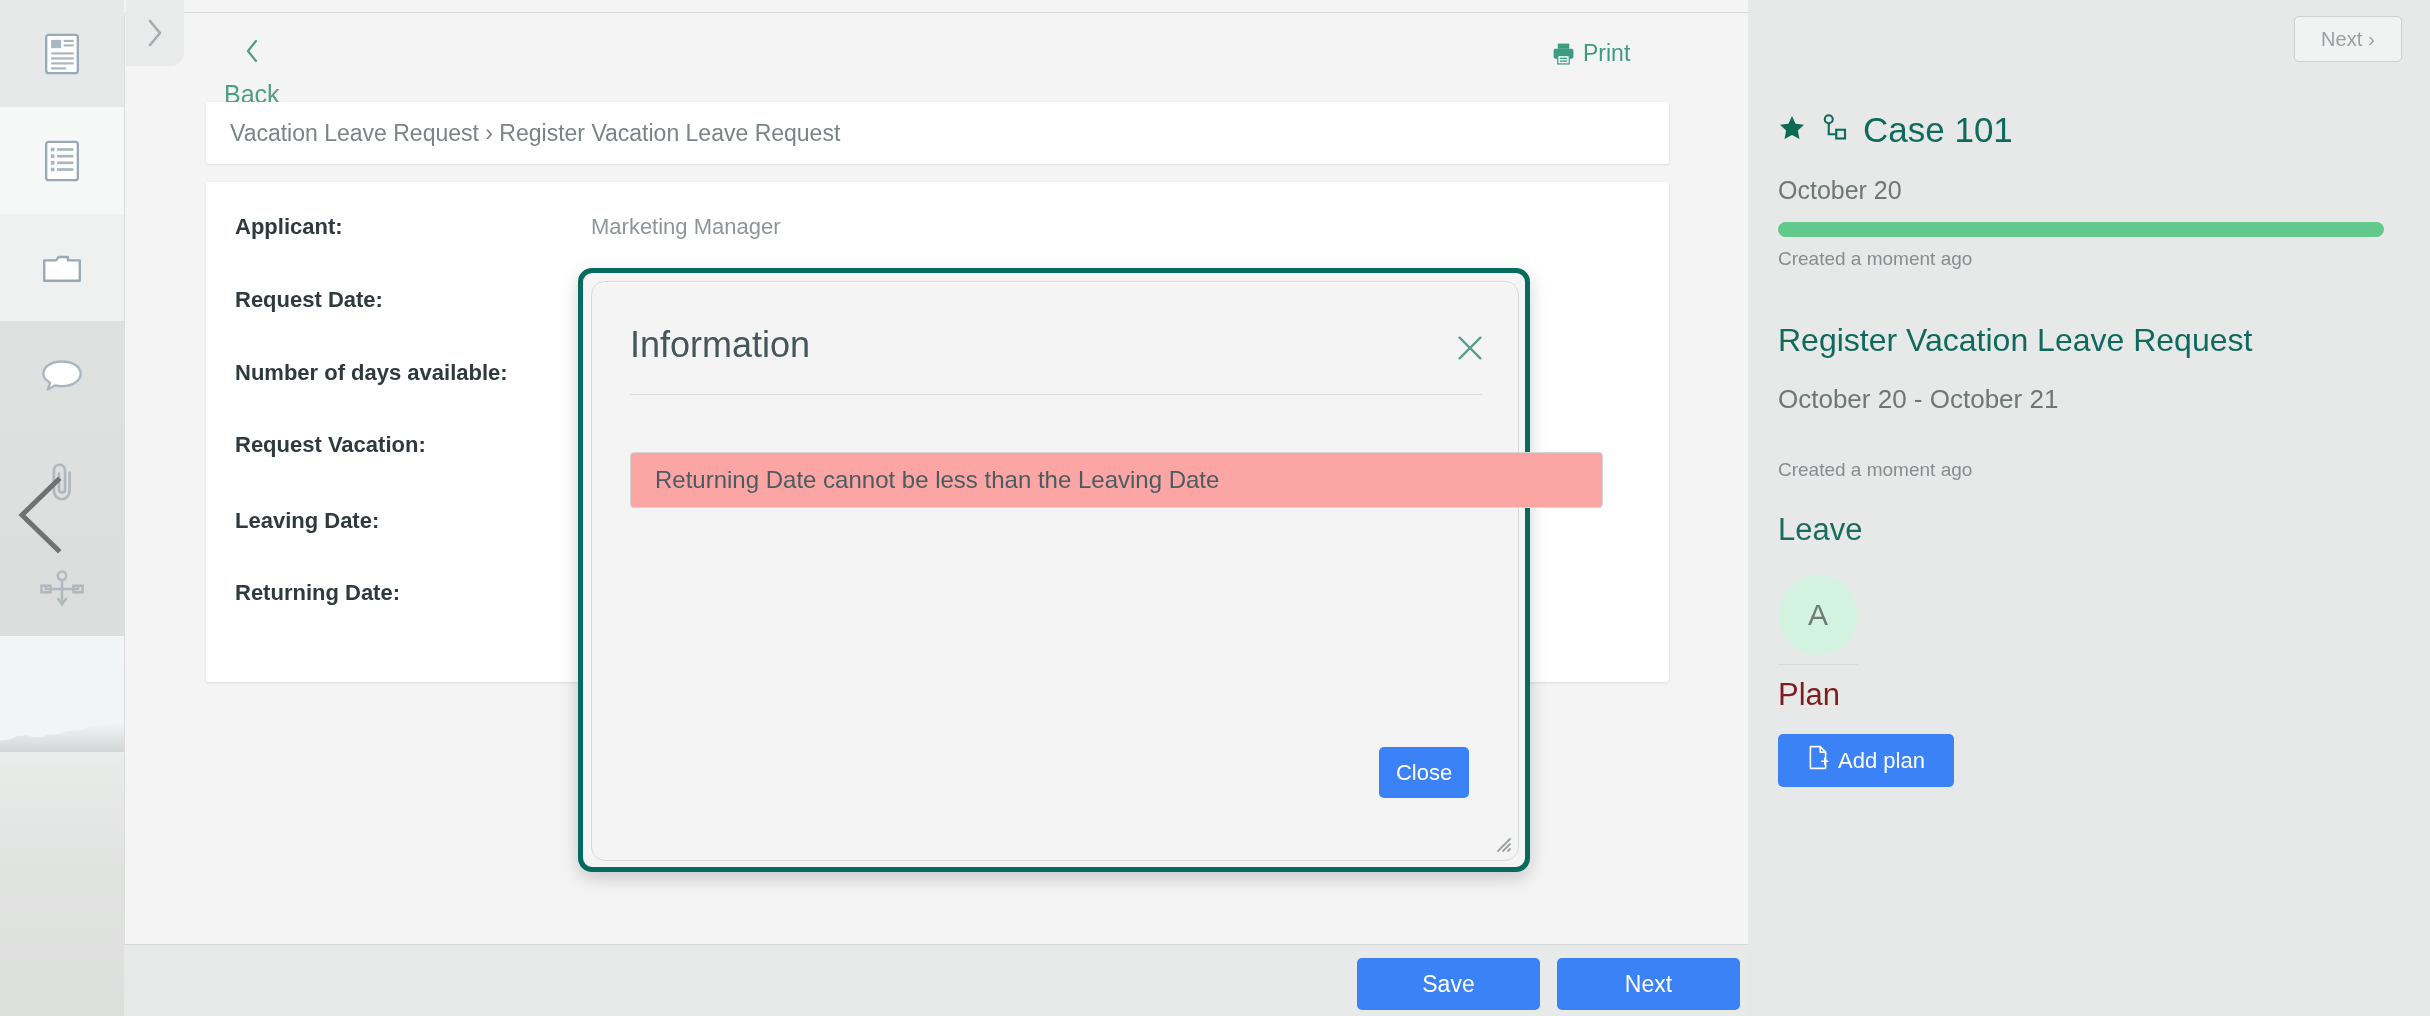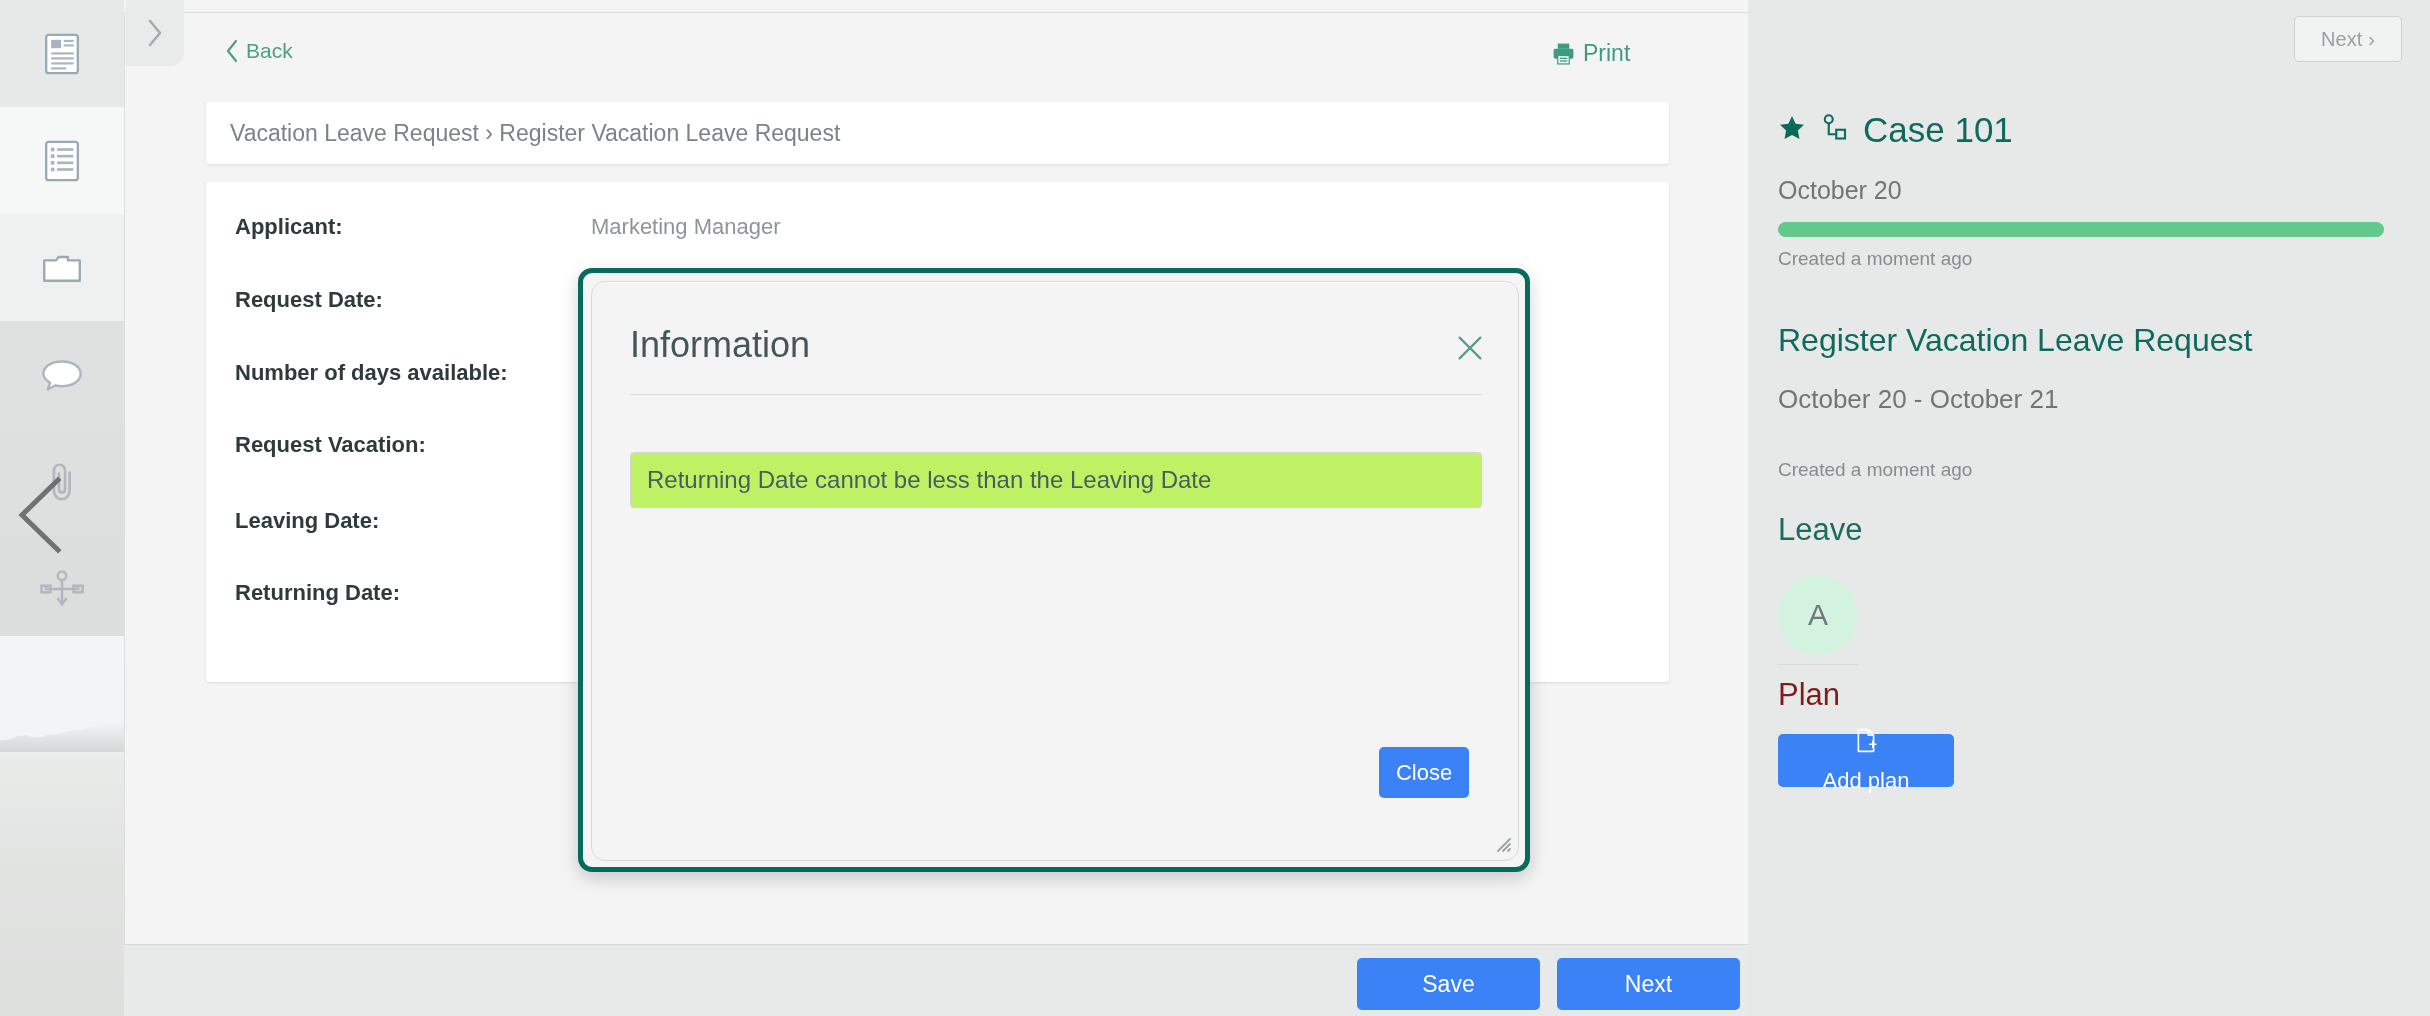--- a/index.html
+++ b/index.html
@@ -74,23 +74,24 @@
     cursor: pointer; z-index: 6;
   }
 
   
   #toolbar {
     position: absolute; left: 124px; top: 12px;
     width: 1624px; height: 80px;
   }
   #back-link {
     position: absolute; left: 100px; top: 26px;
-    color: #4e9e85; font-size: 21px;
-    display: flex; align-items: center; gap: 6px;
-    cursor: pointer;
+    color: #4e9e85; font-size: 25px;
+    display: flex; align-items: center; gap: 16px;
+    cursor: pointer;
+    flex-direction: column;
   }
   #print-link {
     position: absolute; left: 1427px; top: 28px;
     color: #3d9c80; font-size: 23px;
     display: flex; align-items: center; gap: 7px;
     cursor: pointer;
   }
 
   
   #breadcrumb-card {
@@ -219,21 +220,21 @@
     width: 80px; height: 1px; background: #d6dbd8;
   }
   #plan-heading {
     position: absolute; left: 30px; top: 677px;
     font-size: 31px; color: #7f1d1d;
   }
   #add-plan-button {
     position: absolute; left: 30px; top: 734px;
     width: 176px; height: 53px;
     font-size: 22px;
-    display: flex; align-items: center; justify-content: center; gap: 9px; flex-direction: column;
+    display: flex; align-items: center; justify-content: center; gap: 9px;
   }
 
   
   #dialog {
     position: absolute; left: 578px; top: 268px;
     width: 952px; height: 604px;
     background: #f5f5f5;
     border: 5px solid #066a5c;
     border-radius: 14px;
     box-shadow: 0 6px 18px rgba(0,0,0,0.18);
@@ -256,25 +257,25 @@
     width: 36px; height: 36px;
     cursor: pointer;
     display:flex;align-items:center;justify-content:center;
   }
   #dialog-divider {
     position: absolute; left: 38px; top: 112px;
     width: 852px; height: 1px; background: #d9dbdb;
   }
   #dialog-message {
     position: absolute; left: 38px; top: 170px;
-    width: 852px; height: 56px;
-    background: #bef264;
+    width: 973px; height: 56px;
+    background: #fca5a5;
     border: 1px solid #d3d5d5;
     border-radius: 4px;
-    display: flex; align-items: center;
+    display: flex; align-items: center; padding-left: 8px;
   }
   #dialog-message-text {
     margin-left: 16px; font-size: 24px; color: #4b5c60;
   }
   #dialog-close-button {
     position: absolute; left: 787px; top: 465px;
     width: 90px; height: 51px; font-size: 22px;
   }
   #dialog-resize-handle {
     position: absolute; left: 898px; top: 549px;

